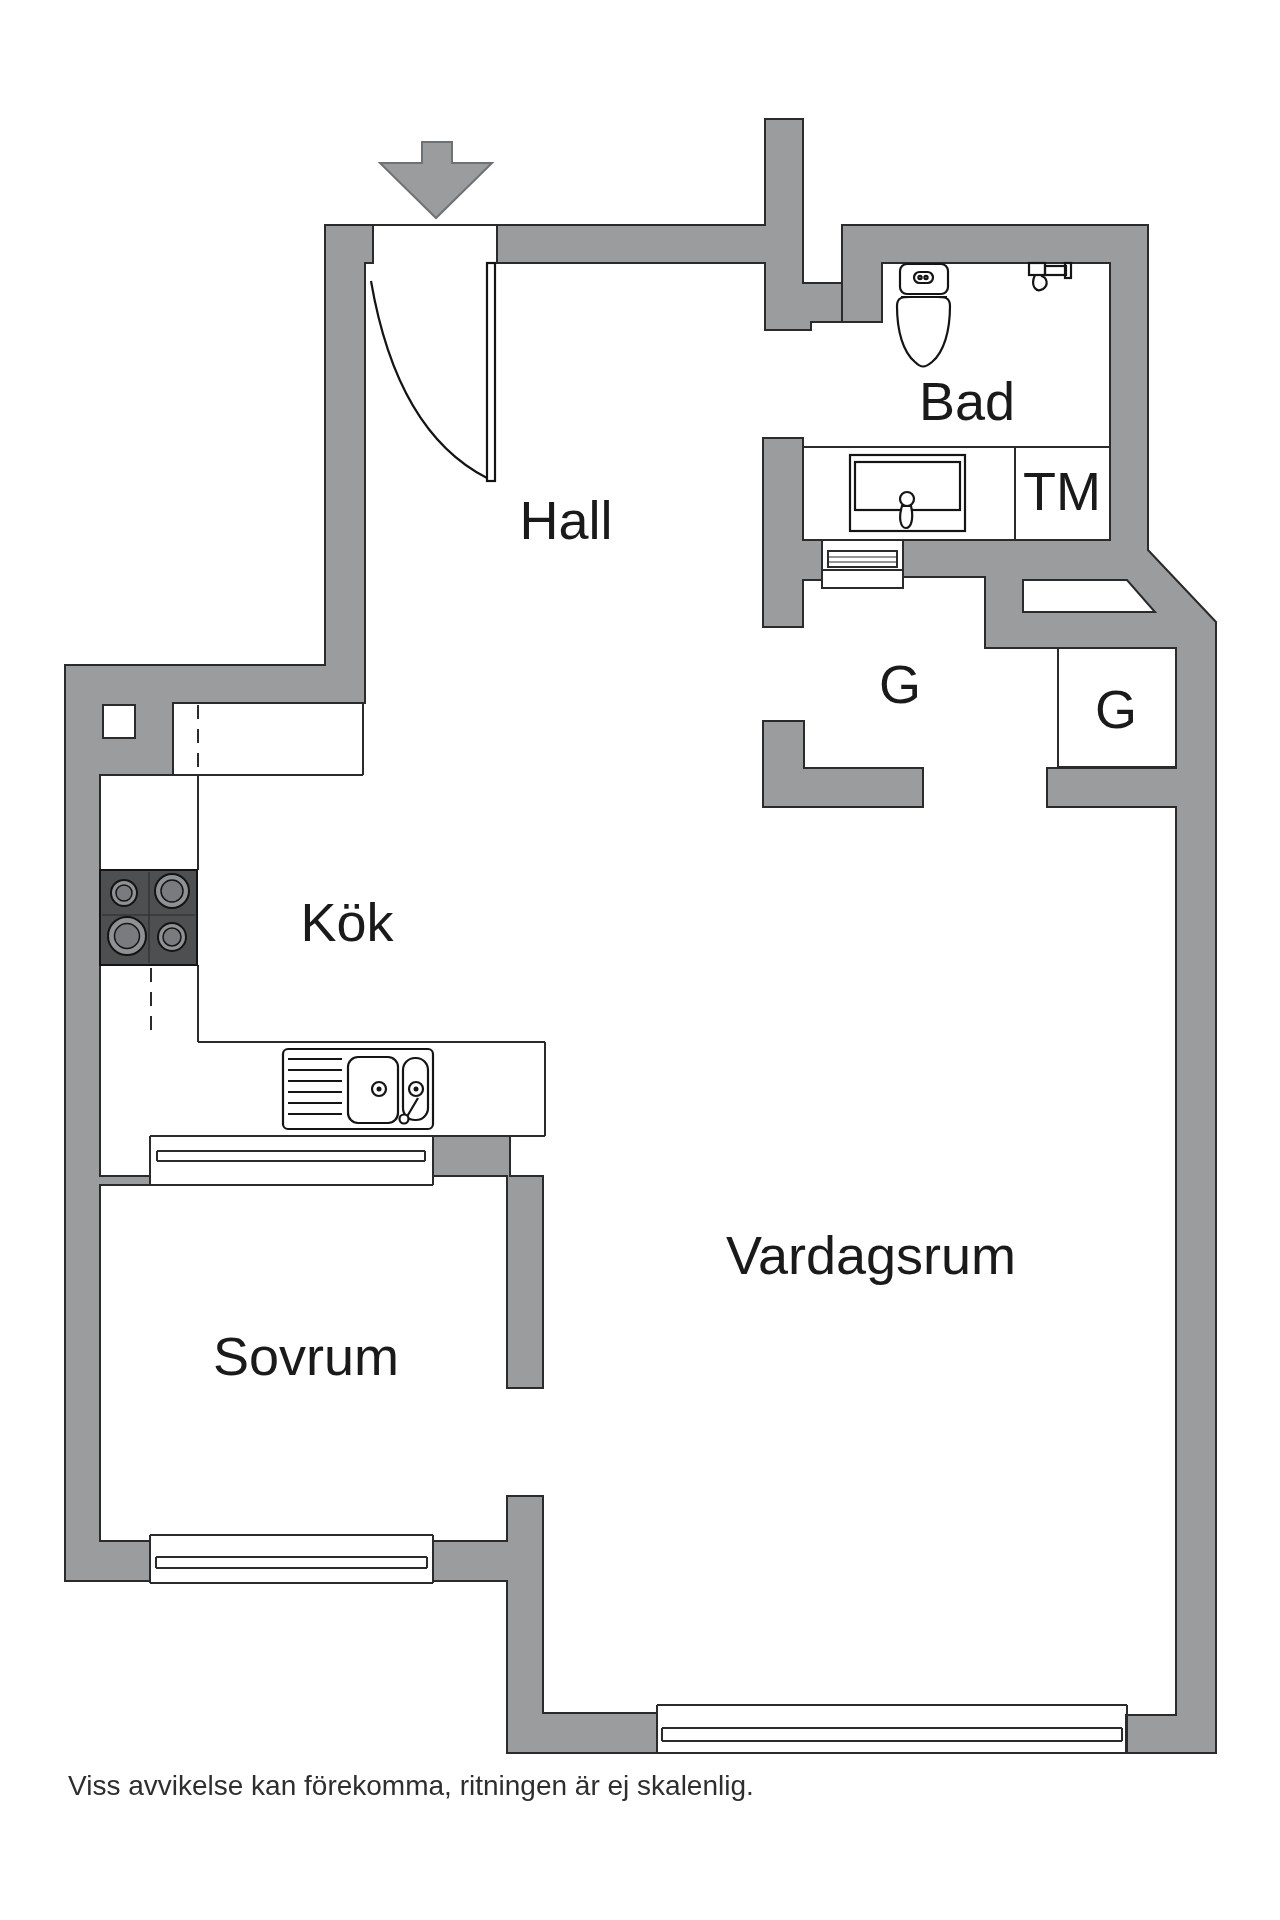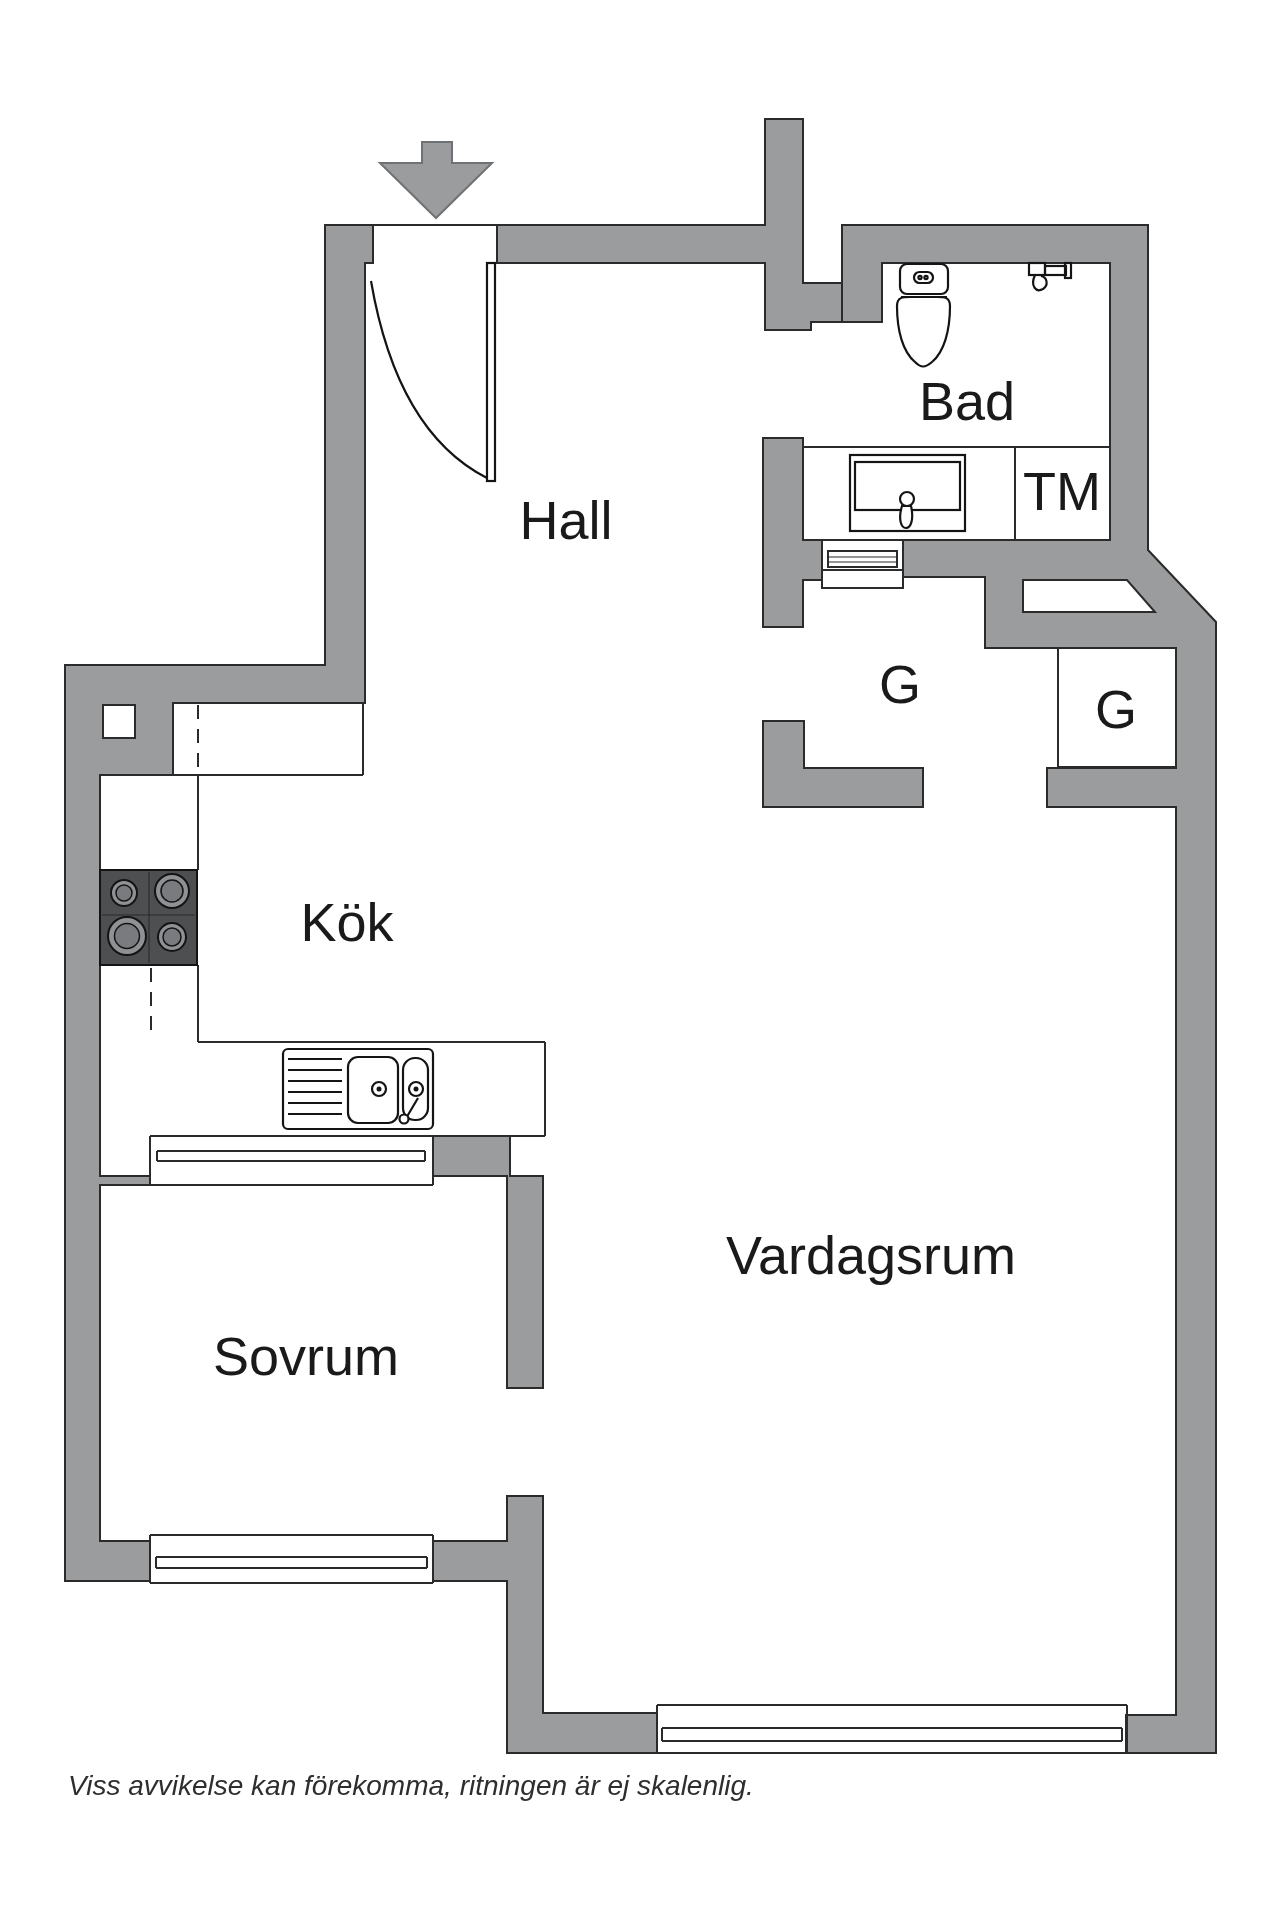--- a/index.html
+++ b/index.html
@@ -11,21 +11,21 @@
   .thin{stroke:#2b2b2b;stroke-width:1.1;fill:none;}
   .dash{stroke:#2b2b2b;stroke-width:2;stroke-dasharray:14 10;fill:none;}
   .white{fill:#ffffff;stroke:var(--outline,#2b2b2b);stroke-width:2;}
   .whitebare{fill:#ffffff;stroke:none;}
   .fix{fill:#ffffff;stroke:#141414;stroke-width:2.2;}
   .fixl{stroke:#141414;stroke-width:2.2;fill:none;}
   .stove{fill:var(--stove_fill,#4d4f51);stroke:#141414;stroke-width:2;}
   .burner-o{fill:#8f9194;stroke:#141414;stroke-width:2;}
   .burner-i{fill:#797b7e;stroke:#141414;stroke-width:1.5;}
   text.room{font-size:54px;fill:var(--text,#1a1a1a);}
-  .footer{position:absolute;left:68px;top:1770px;font-size:28px;color:#2e2e2e;font-style:italic;}
+  .footer{position:absolute;left:68px;top:1770px;font-size:28px;color:#2e2e2e;}
 </style>
 </head>
 <body>
 
 <svg class="plan" viewBox="0 0 1280 1920">
 
   <g>
 
     <path class="wall" d="M325,225 L373,225 L373,263 L365,263 L365,703 L173,703 L173,775 L100,775 L100,1176 L150,1176 L150,1185 L100,1185 L100,1541 L150,1541 L150,1581 L65,1581 L65,665 L325,665 Z"></path>
 

